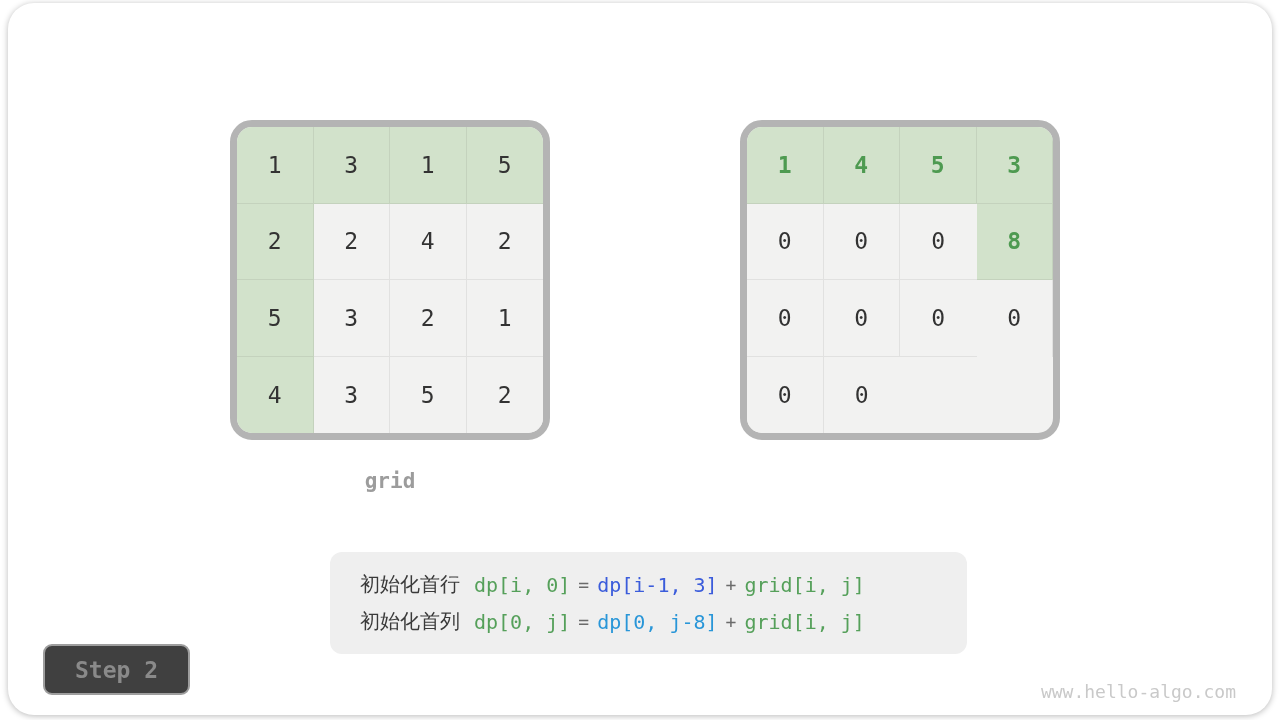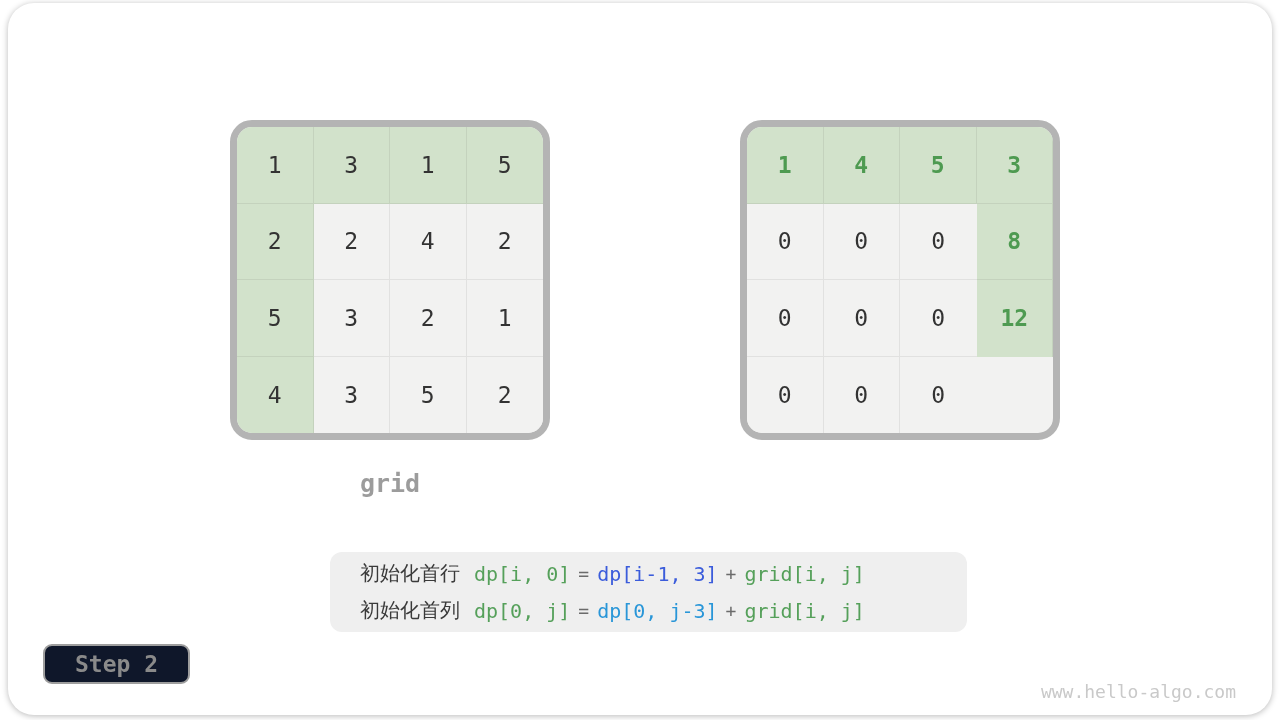--- a/index.html
+++ b/index.html
@@ -21,41 +21,41 @@
         font-family:"DejaVu Sans Mono",monospace;font-size:23px;color:#333333;
         background:#f2f2f1;border-right:1px solid rgba(0,0,0,0.065);
         border-bottom:1px solid rgba(0,0,0,0.065);}
   .cell.lastc{border-right:none;}
   .cell.lastr{border-bottom:none;}
   .cell.hdr{background:#d2e2cb;}
   .cell.gtext{color:#4e9a51;font-weight:bold;}
 
   .tlabel{position:absolute;width:320px;text-align:center;
           font-family:"DejaVu Sans Mono",monospace;font-weight:bold;
-          font-size:25px;color:#9c9c9c;top:466px;}
+          font-size:21px;color:#9c9c9c;top:466px;}
   .tlabel.left{left:222px;}
   .tlabel.right{left:732px;}
   .tlabel .cjk{font-family:"DejaVu Sans",sans-serif;font-weight:bold;margin-left:10px;}
 
   
-  .formula{position:absolute;left:322px;top:549px;width:637px;height:80px;
+  .formula{position:absolute;left:322px;top:549px;width:637px;height:102px;
            box-sizing:border-box;background:#efefef;border-radius:12px;
            display:flex;flex-direction:column;justify-content:center;
            gap:10px;padding-left:30px;}
   .fline{display:flex;align-items:center;font-size:20px;white-space:pre;}
   .zh{color:#3a3a3a;font-weight:500;margin-right:14px;}
   .code{font-family:"DejaVu Sans Mono",monospace;font-weight:normal;}
   .code.green{color:#55a05a;}
   .op{font-family:"DejaVu Sans Mono",monospace;color:#6b6b6b;
       font-size:18px;margin:0 8px;font-weight:500;}
 
   
-  .step{position:absolute;left:35px;top:641px;width:147px;height:40px;
+  .step{position:absolute;left:35px;top:641px;width:147px;height:51px;
         box-sizing:border-box;border:2px solid #9e9e9e;border-radius:9px;
-        background:#0f172a;display:flex;align-items:center;justify-content:center;
+        background:#404040;display:flex;align-items:center;justify-content:center;
         font-family:"DejaVu Sans Mono",monospace;font-weight:bold;
         font-size:23px;color:#8a8a8a;}
 
   .watermark{position:absolute;right:36px;top:678px;
              font-family:"DejaVu Sans Mono",monospace;
              font-size:18px;color:#c9c9c9;}
 </style>
 </head>
 <body>
 
@@ -84,34 +84,33 @@
       <div class="cell hdr gtext">4</div>
       <div class="cell hdr gtext">5</div>
       <div class="cell hdr gtext">3</div>
       <div class="cell">0</div>
       <div class="cell">0</div>
       <div class="cell lastc">0</div>
       <div class="cell hdr gtext">8</div>
       <div class="cell">0</div>
       <div class="cell">0</div>
       <div class="cell lastc">0</div>
-      <div class="cell hdr gtext lastr">12</div>
       <div class="cell lastr">0</div>
       <div class="cell lastr">0</div>
       <div class="cell lastc lastr">0</div>
     </div>
 
   <div class="tlabel left">
     <span>grid</span>
   </div>
 
 
   <div class="formula" id="formula-box">
       <div class="fline"><span class="zh">初始化首行</span><span class="code green">dp[i, 0]</span><span class="op">=</span><span class="code" style="color: rgb(59, 92, 219);">dp[i-1, 3]</span><span class="op">+</span><span class="code green">grid[i, j]</span></div>
-      <div class="fline"><span class="zh">初始化首列</span><span class="code green">dp[0, j]</span><span class="op">=</span><span class="code" style="color: rgb(41, 150, 216);">dp[0, j-3]</span><span class="op">+</span><span class="code green">grid[i, j]</span></div>
+      <div class="fline"><span class="zh">初始化首列</span><span class="code green">dp[0, j]</span><span class="op">=</span><span class="code" style="color: rgb(41, 150, 216);">dp[0, j-8]</span><span class="op">+</span><span class="code green">grid[i, j]</span></div>
     </div>
 
   <div class="step">
     <span>Step 2</span>
   </div>
 
   <div class="watermark">www.hello-algo.com</div>
 
 </div>
 

